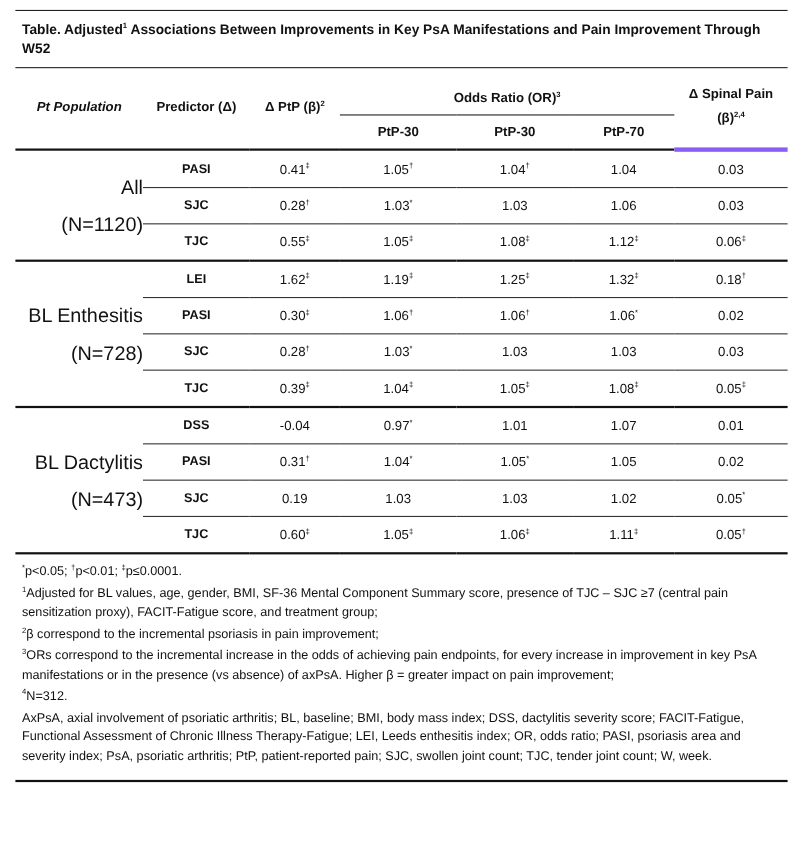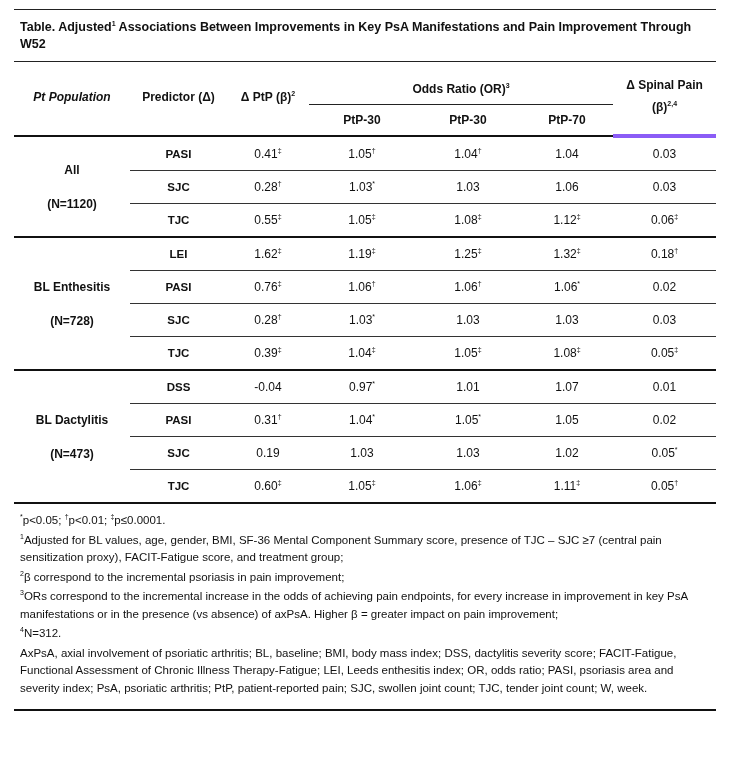--- a/index.html
+++ b/index.html
@@ -19,21 +19,21 @@
   }
   sup { font-size: 7px; vertical-align: super; line-height: 0; }
   table { border-collapse: collapse; width: 702px; table-layout: fixed; }
   th, td { text-align: center; font-size: 12px; padding: 0; }
   thead th { font-weight: bold; font-size: 12px; }
   .hdr-row1 th { height: 34px; vertical-align: bottom; padding-bottom: 4px; }
   .hdr-row2 th { height: 30px; vertical-align: middle; margin-top: 16px; }
   .or-span { border-bottom: 1px solid #222; }
   .thead-bottom th { border-bottom: 2px solid #111; }
   td { height: 32px; }
-  td.pop { font-weight: bold; font-size: 12px; line-height: 34px; vertical-align: middle; }
+  td.pop { font-weight: normal; font-size: 18px; line-height: 34px; vertical-align: middle; text-align: right; }
   td.pred { font-weight: bold; font-size: 11.5px; }
   tr.row td.cellsep { border-bottom: 1px solid #333; }
   tr.section-end td { border-bottom: 2px solid #111; }
   .footnotes {
     padding: 8px 6px 10px 6px;
     font-size: 11.5px; line-height: 17.5px;
     border-bottom: 2px solid #111;
   }
   .footnotes p { margin: 0 0 2px 0; }
 </style>
@@ -105,21 +105,21 @@
           </td>
           <td class="pred cellsep">LEI</td>
           <td class="cellsep"><span>1.62</span><sup>‡</sup></td>
           <td class="cellsep"><span>1.19</span><sup>‡</sup></td>
           <td class="cellsep"><span>1.25</span><sup>‡</sup></td>
           <td class="cellsep"><span>1.32</span><sup>‡</sup></td>
           <td class="cellsep"><span>0.18</span><sup>†</sup></td>
         </tr>
         <tr class="row">
           <td class="pred cellsep">PASI</td>
-          <td class="cellsep"><span>0.76</span><sup>‡</sup></td>
+          <td class="cellsep"><span>0.30</span><sup>‡</sup></td>
           <td class="cellsep"><span>1.06</span><sup>†</sup></td>
           <td class="cellsep"><span>1.06</span><sup>†</sup></td>
           <td class="cellsep"><span>1.06</span><sup>*</sup></td>
           <td class="cellsep"><span>0.02</span><sup></sup></td>
         </tr>
         <tr class="row">
           <td class="pred cellsep">SJC</td>
           <td class="cellsep"><span>0.28</span><sup>†</sup></td>
           <td class="cellsep"><span>1.03</span><sup>*</sup></td>
           <td class="cellsep"><span>1.03</span><sup></sup></td>

